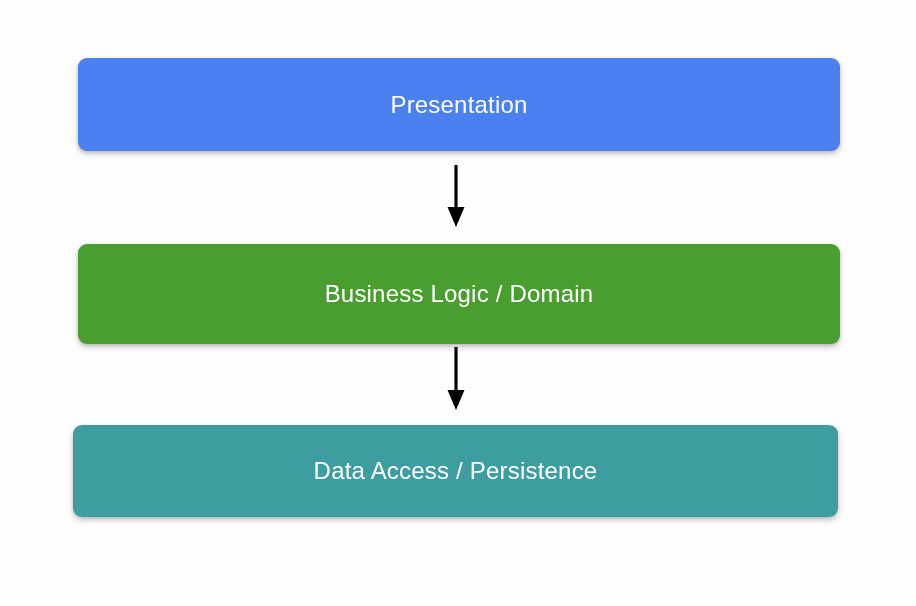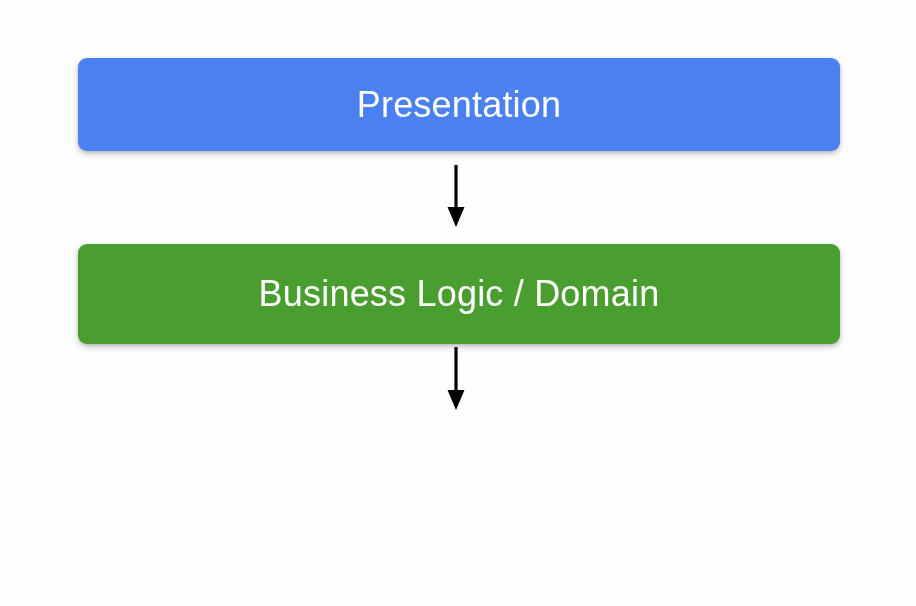--- a/index.html
+++ b/index.html
@@ -25,21 +25,21 @@
     position: absolute;
     border-radius: 9px;
     display: flex;
     align-items: center;
     justify-content: center;
     box-shadow: 0 3px 6px rgba(0, 0, 0, 0.22), 0 1px 3px rgba(0, 0, 0, 0.12);
   }
 
   .layer-label {
     color: #ffffff;
-    font-size: 36px;
+    font-size: 24px;
     font-weight: 400;
     letter-spacing: 0.2px;
     line-height: 1;
     white-space: nowrap;
     font-family: "Liberation Sans", sans-serif;
   }
 
   
   #box-presentation {
     left: 78px;
@@ -100,14 +100,17 @@
     <span class="layer-label">Business Logic / Domain</span>
   </div>
 
   <div class="flow-arrow" id="arrow-business-to-data">
     <svg viewBox="0 0 48 68" preserveAspectRatio="none">
       <line x1="24" y1="2" x2="24" y2="46" stroke="#000000" stroke-width="3.2"></line>
       <polygon points="15.5,45 32.5,45 24,65" fill="#000000"></polygon>
     </svg>
   </div>
 
+  <div class="layer-box" id="box-data-access" style="background:#3d9da1;">
+    <span class="layer-label">Data Access / Persistence</span>
+  </div>
 
 </div>
 
 </body></html>

